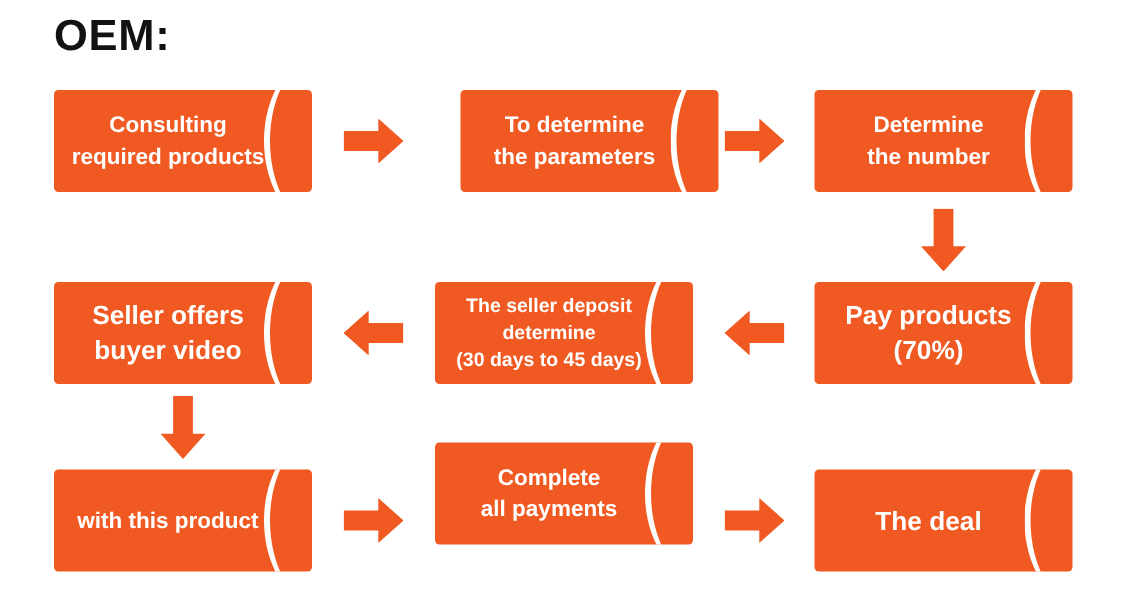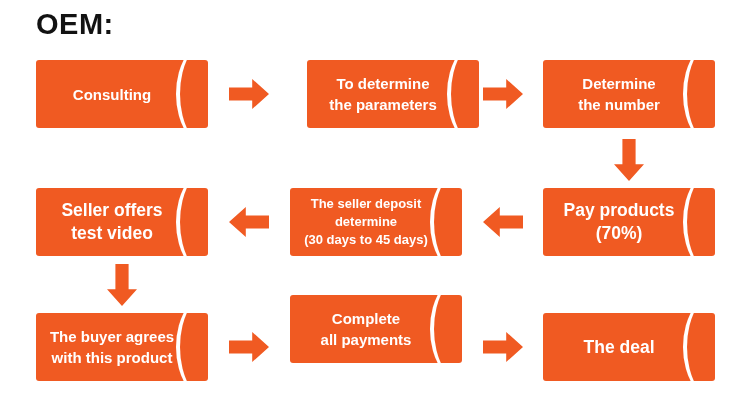--- a/index.html
+++ b/index.html
@@ -84,20 +84,21 @@
 </head>
 <body>
 
 <div id="canvas">
 
   <div class="title">OEM:</div>
 
   <div class="node" style="left:36px;top:60px;">
     <div class="label f-md">
       <span>Consulting</span>
+      <span>required products</span>
     </div>
     <div class="arc"></div>
   </div>
 
   <div class="arrow arrow-right" style="left:229px;top:79px;"></div>
 
   <div class="node" style="left:307px;top:60px;">
     <div class="label f-md">
       <span>To determine</span>
       <span>the parameters</span>
@@ -134,30 +135,29 @@
       <span>(30 days to 45 days)</span>
     </div>
     <div class="arc"></div>
   </div>
 
   <div class="arrow arrow-left" style="left:229px;top:207px;"></div>
 
   <div class="node" style="left:36px;top:188px;">
     <div class="label f-lg">
       <span>Seller offers</span>
-      <span>test video</span>
+      <span>buyer video</span>
     </div>
     <div class="arc"></div>
   </div>
 
   <div class="arrow arrow-down" style="left:107px;top:264px;"></div>
 
   <div class="node" style="left:36px;top:313px;">
     <div class="label f-md">
-      <span>The buyer agrees</span>
       <span>with this product</span>
     </div>
     <div class="arc"></div>
   </div>
 
   <div class="arrow arrow-right" style="left:229px;top:332px;"></div>
 
   <div class="node" style="left:290px;top:295px;">
     <div class="label f-md">
       <span>Complete</span>

